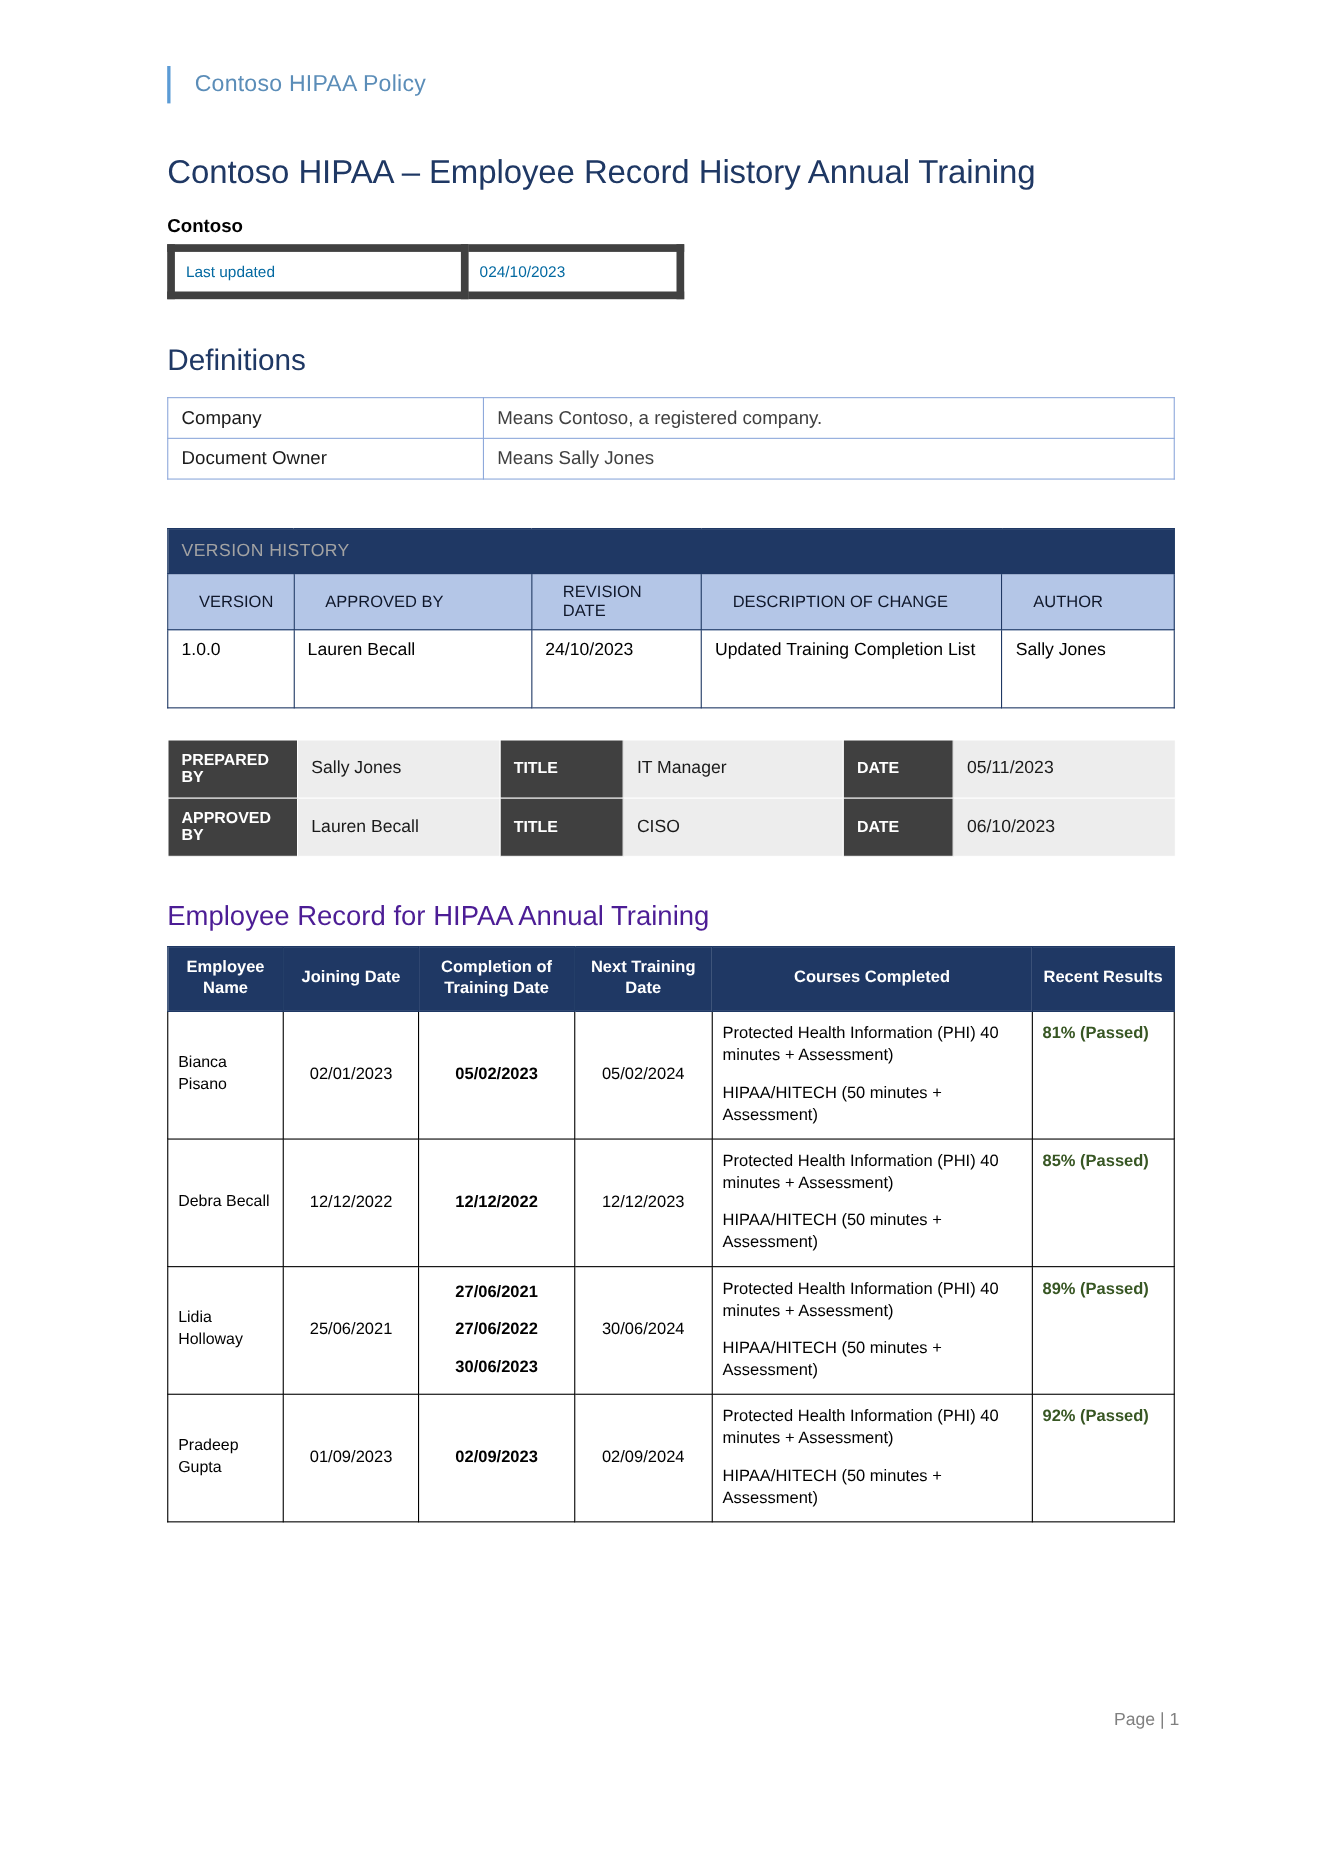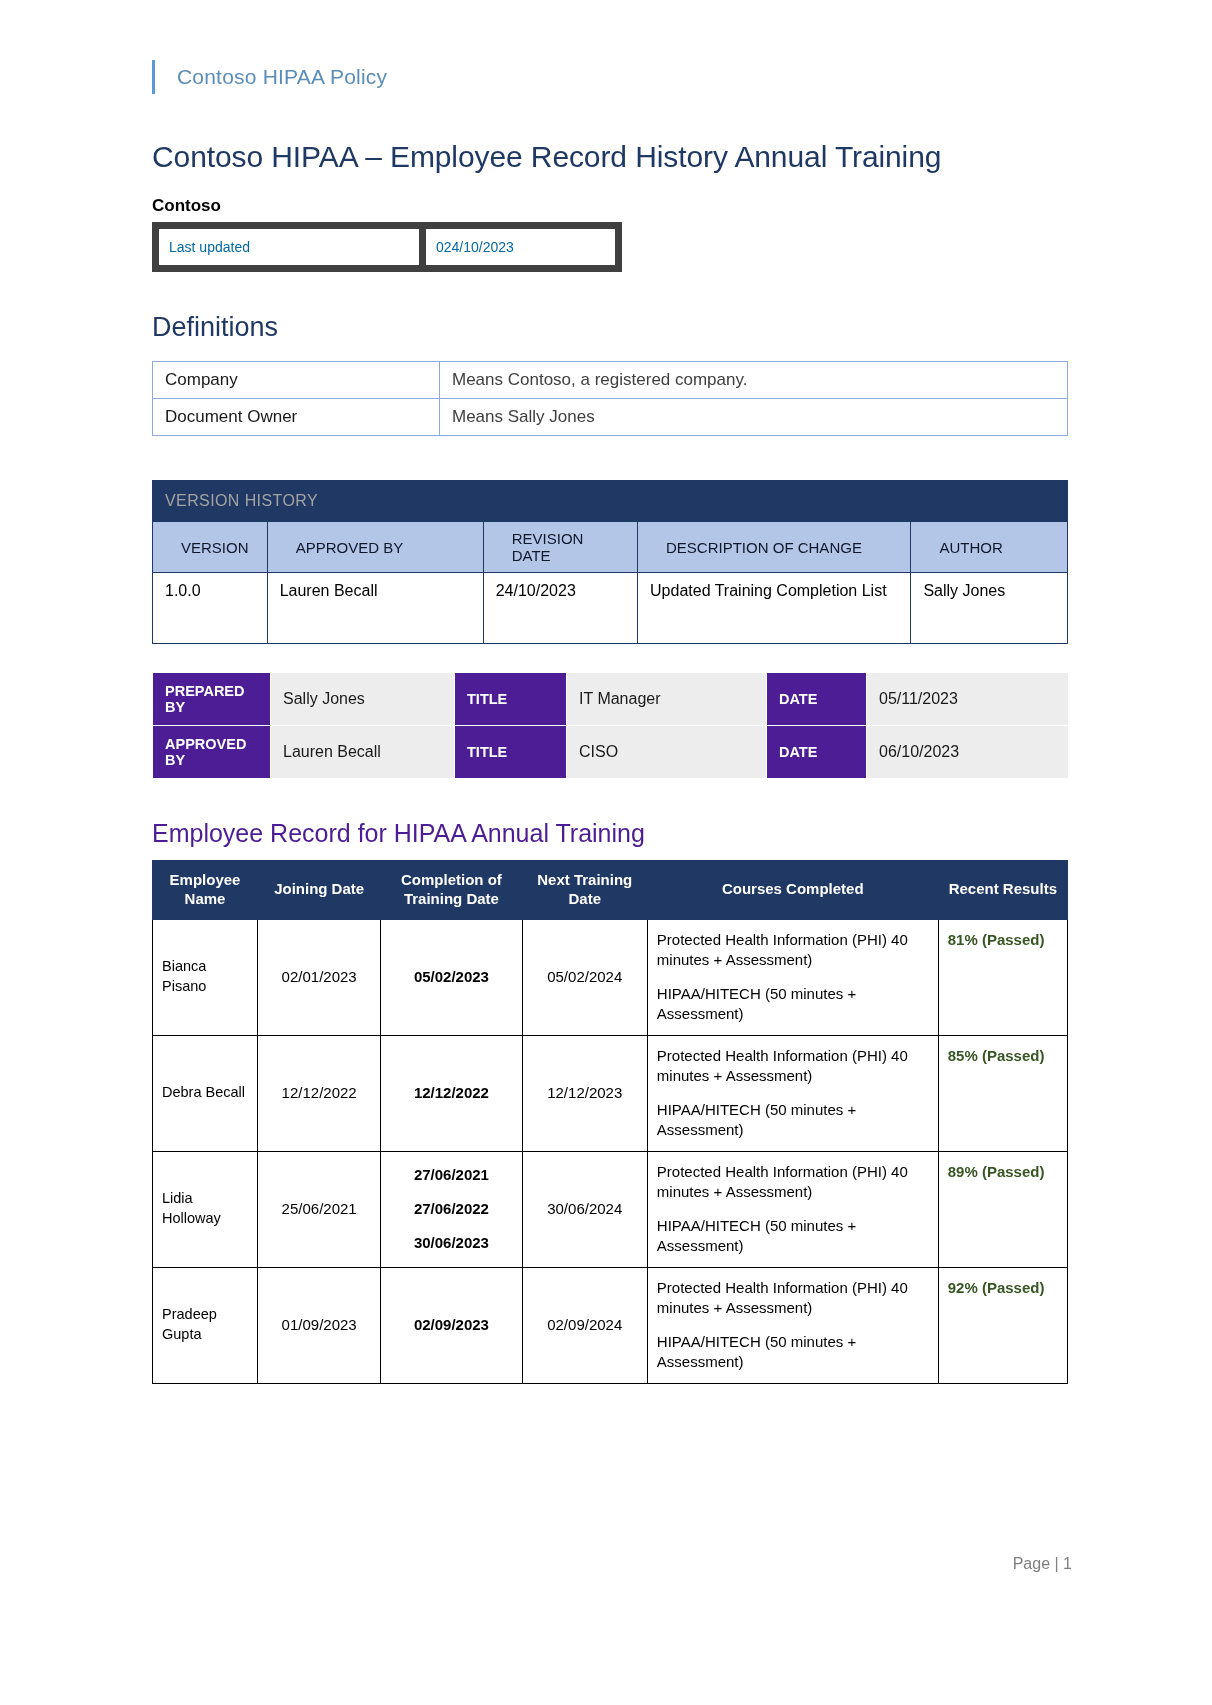--- a/index.html
+++ b/index.html
@@ -140,21 +140,21 @@
     table-layout: fixed;
   }
   .tbl-prep td {
     border: 1px solid #ffffff;
     font-size: 16px;
     padding: 8px 12px;
     height: 36px;
     vertical-align: middle;
   }
   .tbl-prep td.lbl {
-    background: #4c1d95;
+    background: #404040;
     color: #ffffff;
     font-weight: bold;
     font-size: 14.5px;
   }
   .tbl-prep td.val {
     background: #ededed;
     color: #1a1a1a;
   }
 
   h3.sub {

